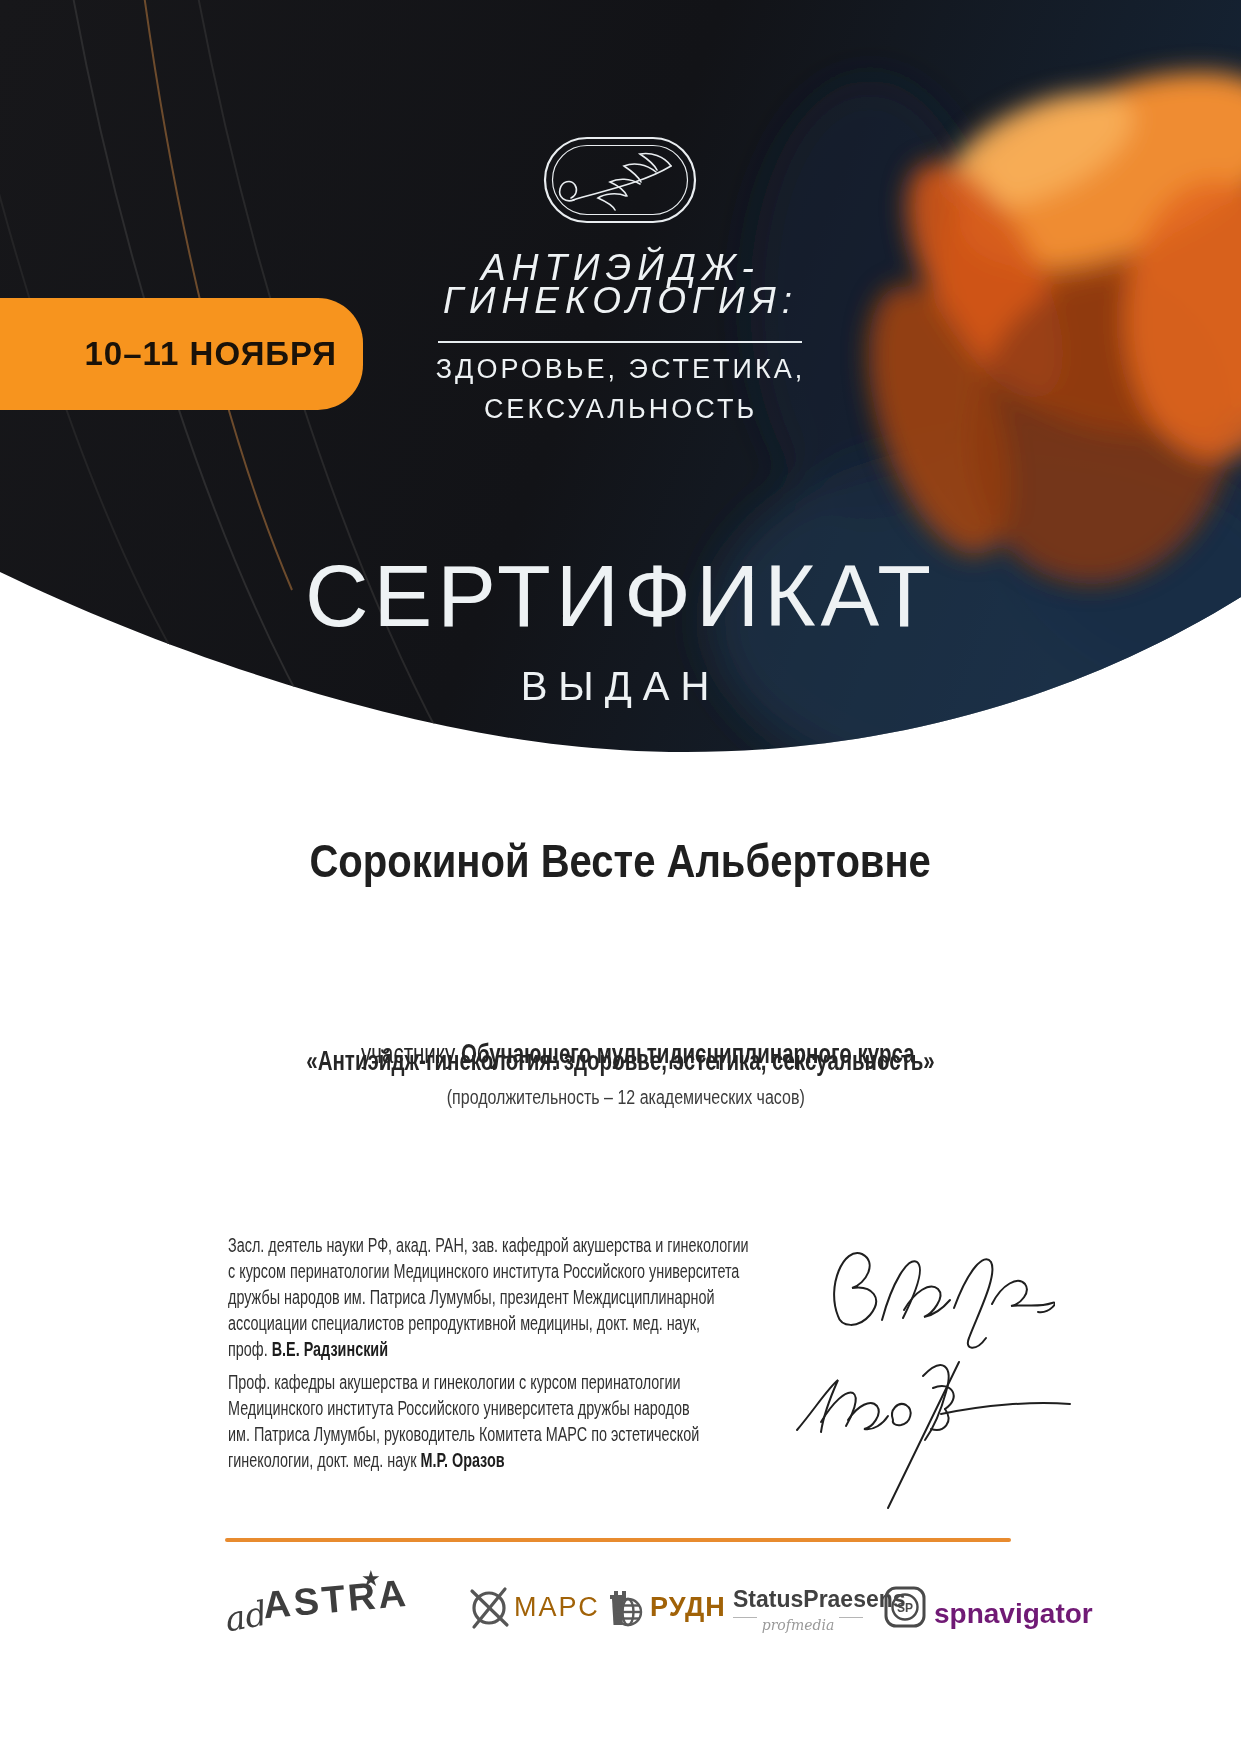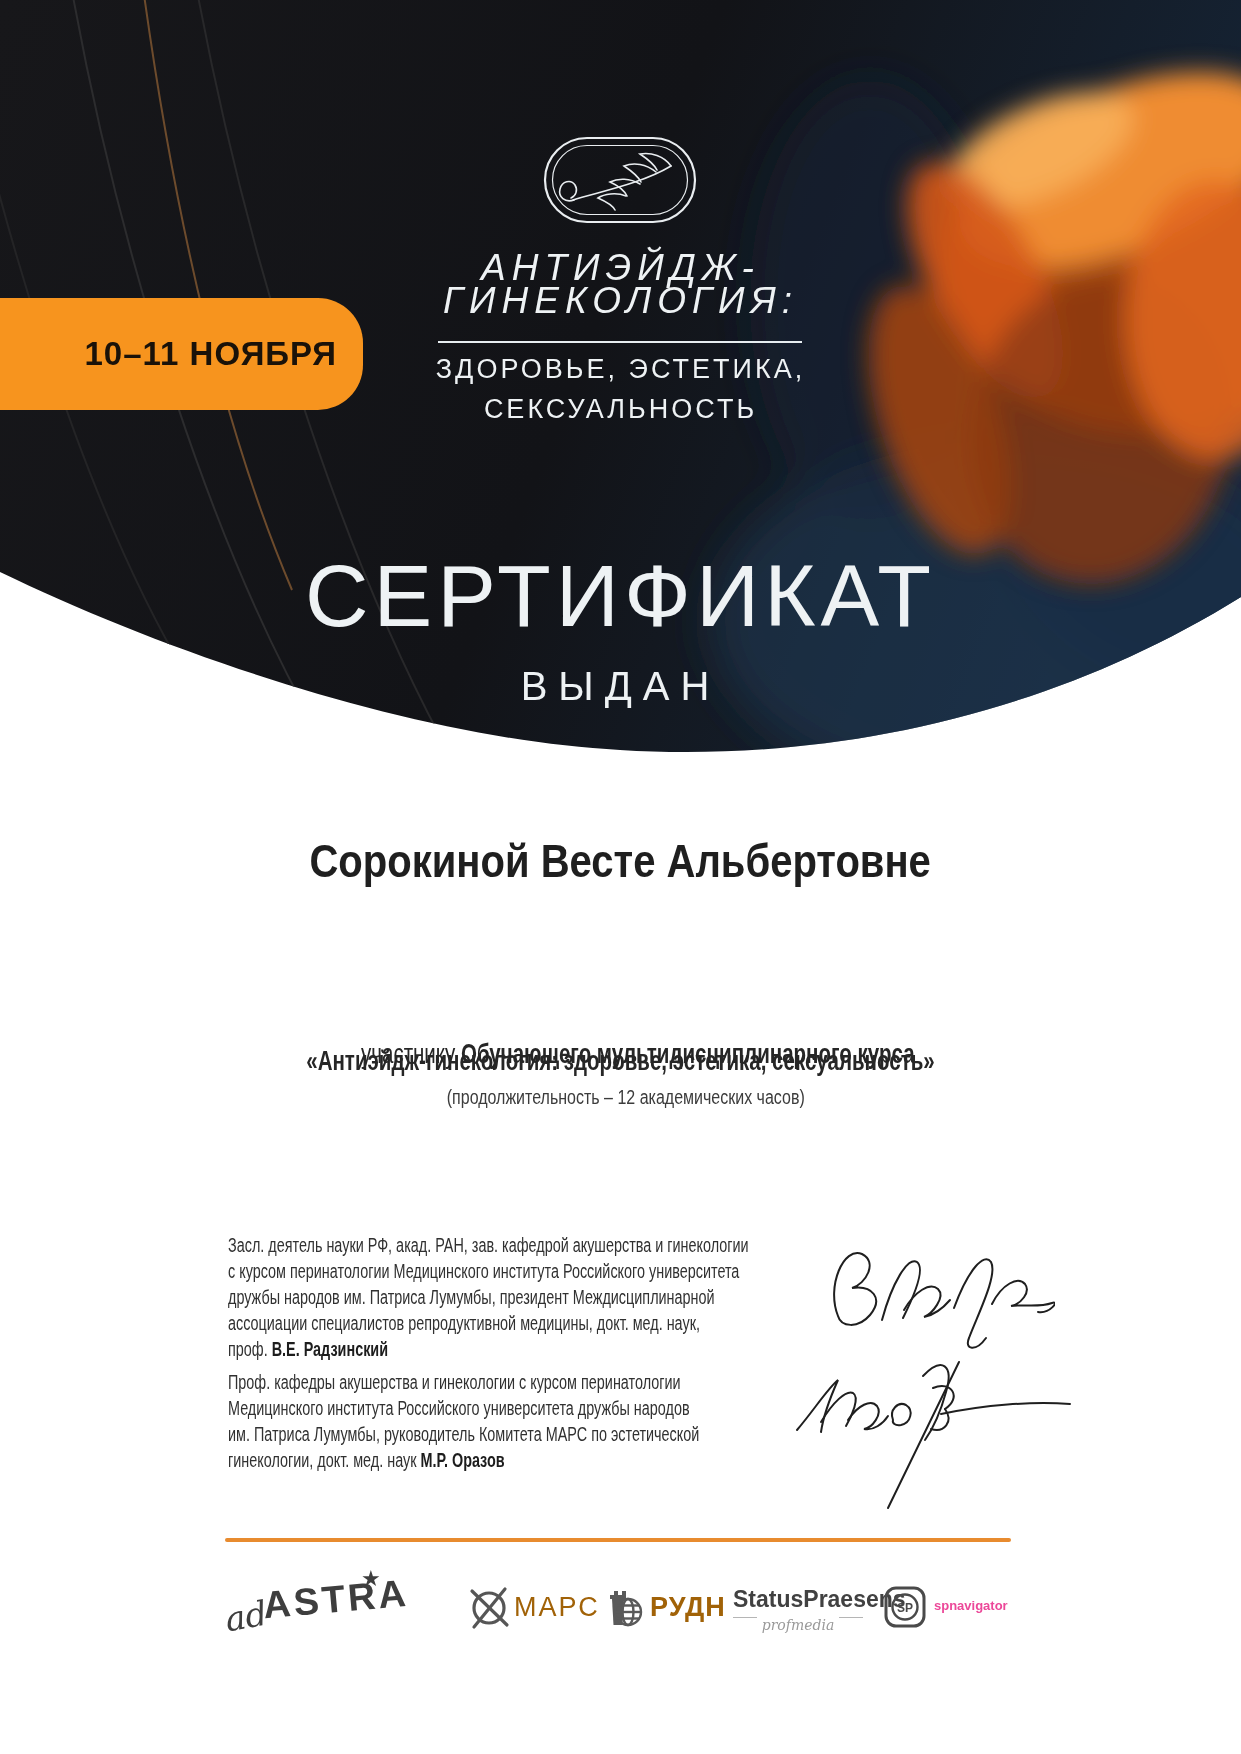--- a/index.html
+++ b/index.html
@@ -48,21 +48,21 @@
                   letter-spacing:3px;transform:rotate(-5deg);font-family:"Liberation Sans",sans-serif;}
   .adastra .star{position:absolute;left:136px;top:0;font-size:22px;}
   .logo-label{position:absolute;color:#a16207;}
   .mars-label{left:514px;top:1592px;font-size:27px;letter-spacing:2px;}
   .rudn-label{left:650px;top:1592px;font-size:27px;font-weight:bold;letter-spacing:1px;}
   .sp-block{position:absolute;left:733px;top:1586px;width:130px;text-align:center;}
   .sp-block .main{font-size:23px;font-weight:bold;color:#414141;}
   .sp-block .sub{margin-top:4px;display:flex;align-items:flex-start;justify-content:center;color:#9a9a9a;}
   .sp-block .sub i{font-family:"DejaVu Serif",serif;font-size:14px;font-style:italic;padding:0 5px;}
   .sp-block .sub:before,.sp-block .sub:after{content:"";flex:1;height:1px;background:#b5b5b5;}
-  .spn-label{left:934px;top:1598px;font-size:13px;font-weight:bold;color:#ec4899;}
+  .spn-label{left:934px;top:1598px;font-size:28px;font-weight:bold;color:#701a75;}
   .abs{position:absolute;}
 </style>
 </head>
 <body>
 
 <div class="page">
 
   <div class="hero">
     <svg class="bg" width="1241" height="780" viewBox="0 0 1241 780">
       <defs>

